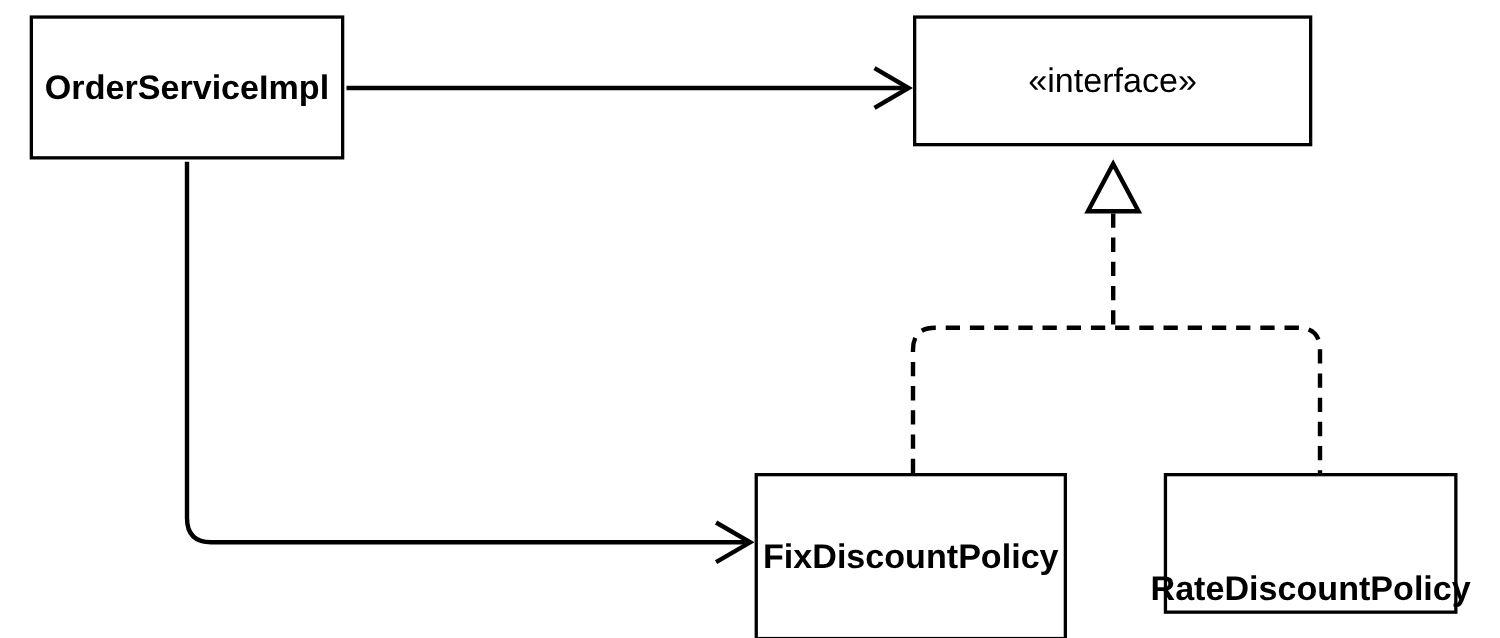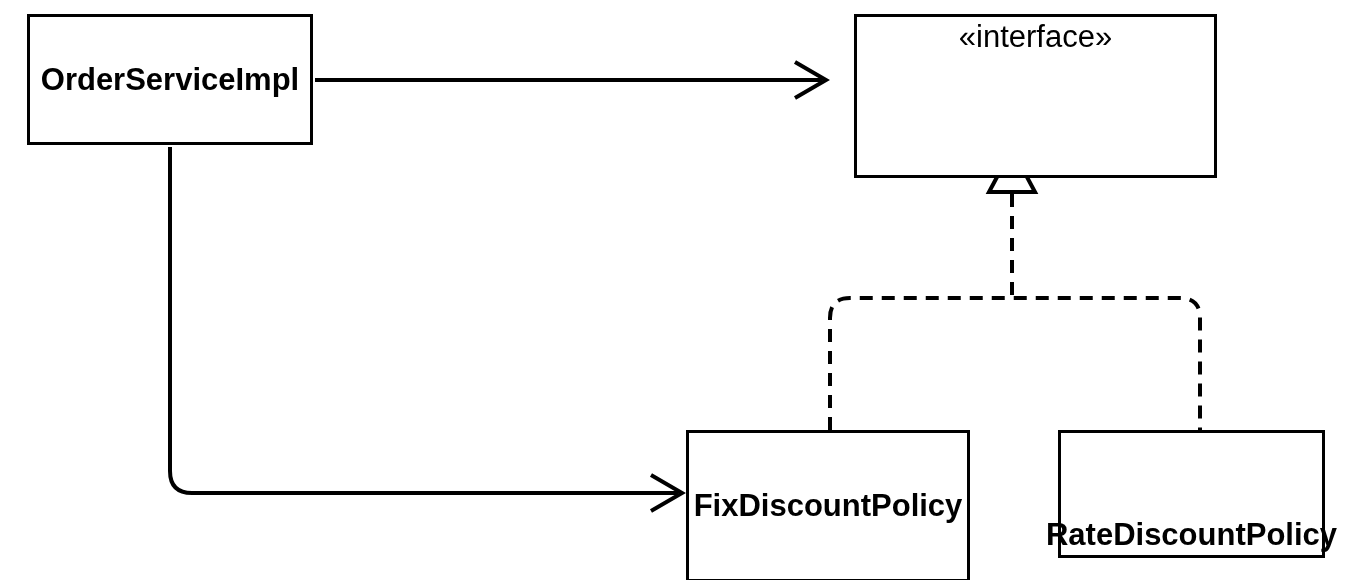--- a/index.html
+++ b/index.html
@@ -39,21 +39,21 @@
     font-weight: normal;
   }
   .uml-node .class-name {
     font-weight: bold;
   }
   .uml-node.interface .class-name {
     font-weight: bold;
   }
   
   #node-order-service    { left: 27px;   top: 14px;  width: 286px; height: 131px; }
-  #node-discount-policy  { left: 854px;  top: 14px;  width: 363px; height: 164px; justify-content: space-between; }
+  #node-discount-policy  { left: 830px;  top: 14px;  width: 363px; height: 119px; }
   #node-fix-discount     { left: 686px;  top: 430px; width: 284px; height: 152px; }
   #node-rate-discount    { left: 1058px; top: 430px; width: 267px; height: 128px; justify-content: flex-end; }
 </style>
 </head>
 <body>
 
 <div class="canvas">
 
   <svg class="edges-layer" width="1364" height="580" viewBox="0 0 1364 580">
 

